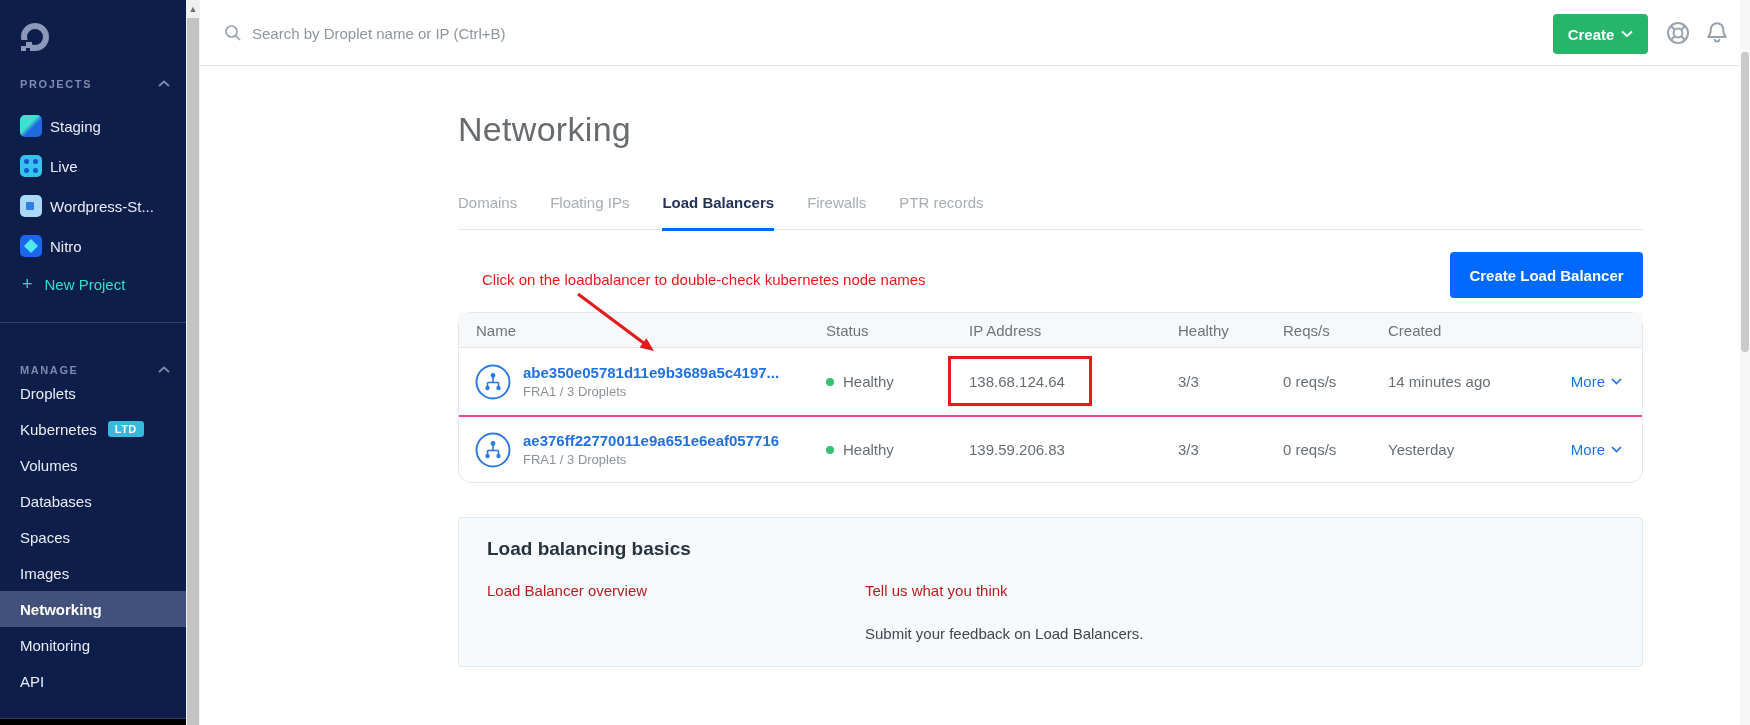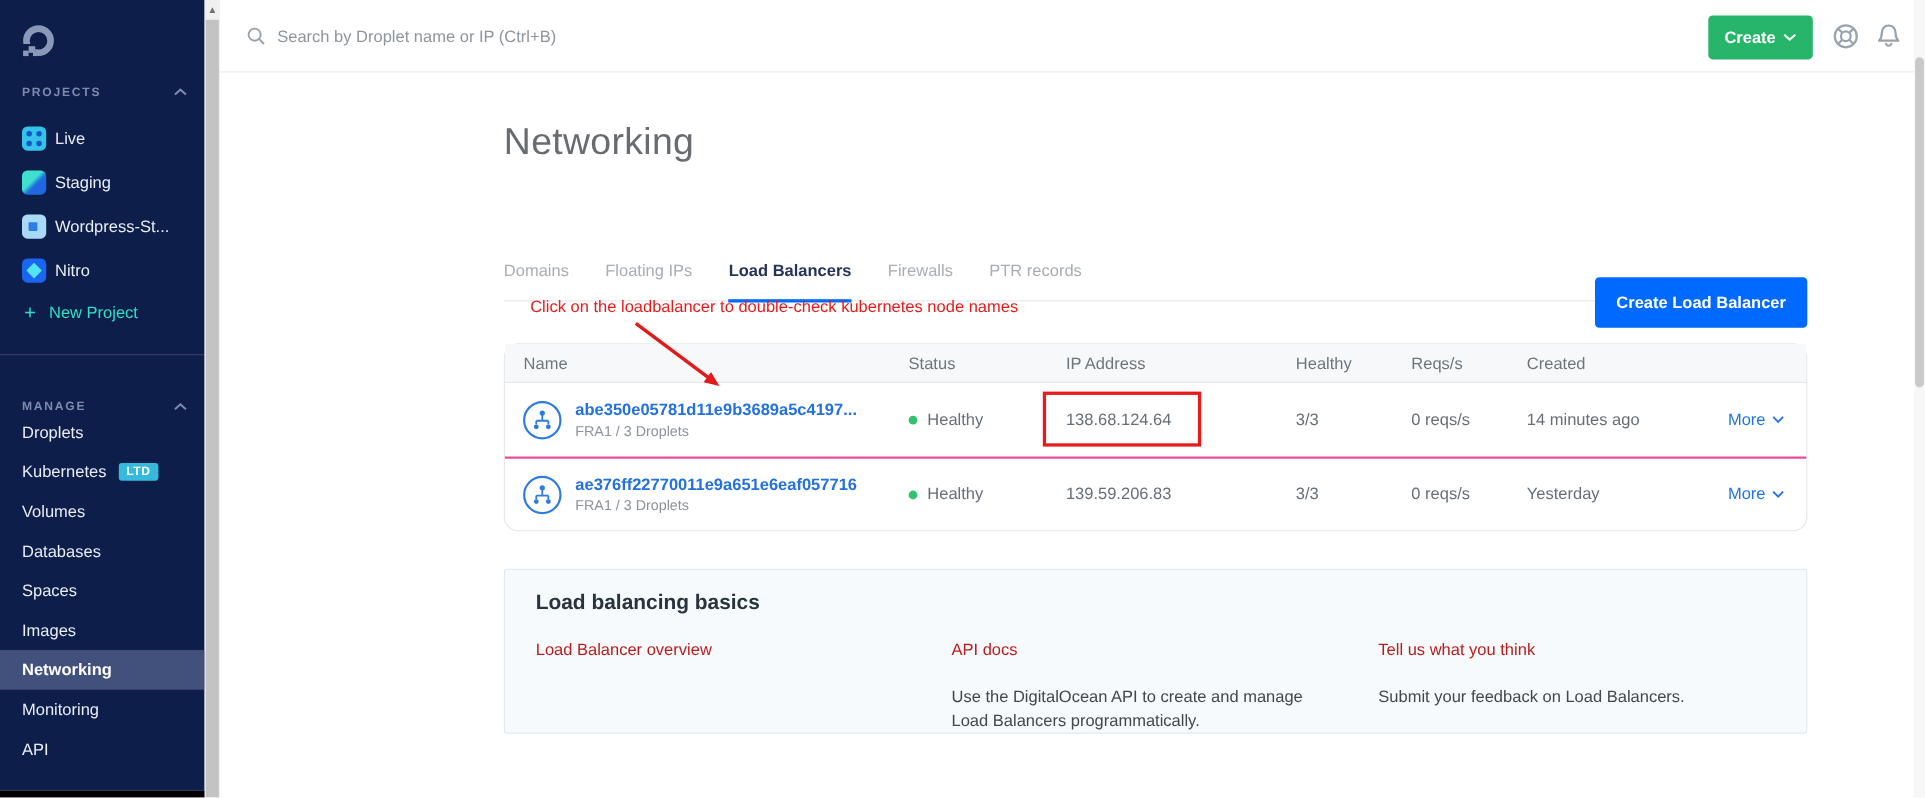--- a/index.html
+++ b/index.html
@@ -53,21 +53,21 @@
                 border:none; border-radius:4px; font-size:15px; font-weight:700; cursor:pointer; display:flex; align-items:center; justify-content:center; gap:7px;
                 font-family:"Liberation Sans",sans-serif; }
   .topbar-icon { position:absolute; top:20px; width:26px; height:26px; cursor:pointer; }
   .help-icon { left:1465px; }
   .bell-icon { left:1504px; }
 
   
   .content { position:absolute; left:200px; top:66px; right:10px; bottom:0; background:#fff; overflow:hidden; }
   .inner { position:absolute; left:258px; top:0; width:1185px; height:659px; }
   .page-title { position:absolute; top:44px; left:0; font-size:34px; font-weight:400; color:#686c6f; letter-spacing:0.3px; }
-  .tabs { position:absolute; top:128px; left:0; width:100%; display:flex; gap:33px; border-bottom:1px solid #e4e7ea;margin-top:44px; }
+  .tabs { position:absolute; top:128px; left:0; width:100%; display:flex; gap:33px; border-bottom:1px solid #e4e7ea; }
   .tab { font-size:15px; color:#a8adb1; padding-bottom:17px; cursor:pointer; }
   .tab.active { color:#24335a; font-weight:700; border-bottom:3px solid var(--accent-blue,#0069ff); margin-bottom:-2px; }
   .annotation-text { position:absolute; top:205px; left:24px; font-size:15px; color:var(--annotation-red,#e81a1a); }
   .clb-btn { position:absolute; top:186px; right:0; width:193px; height:46px; background:var(--accent-blue,#0069ff); color:#fff; border:none;
              border-radius:4px; font-size:15px; font-weight:700; cursor:pointer; font-family:"Liberation Sans",sans-serif; }
 
   
   .lb-table { position:absolute; top:246px; left:0; width:1185px; border:1px solid #e3e7ea; border-radius:13px; background:#fff; }
   .t-head { display:grid; grid-template-columns:367px 143px 209px 105px 105px 173px 1fr; height:35px; align-items:center;
             background:#f7f8f9; border-bottom:1px solid #e3e7ea; color:#6d757c; font-size:15px; }
@@ -114,31 +114,31 @@
 
     <div class="side-header projects">
       <span>PROJECTS</span>
       <svg width="12" height="8" viewBox="0 0 12 8">
         <polyline points="1,6 6,1.5 11,6" fill="none" stroke="#7e8bac" stroke-width="1.8"></polyline>
       </svg>
     </div>
 
     <div class="proj-list">
       <div class="proj-item">
+        <span class="picon staging"></span>
+        <span>Staging</span>
+      </div>
+      <div class="proj-item">
         <span class="picon live">
             <i></i>
             <i></i>
             <i></i>
             <i></i>
           </span>
         <span>Live</span>
-      </div>
-      <div class="proj-item">
-        <span class="picon staging"></span>
-        <span>Staging</span>
       </div>
       <div class="proj-item">
         <span class="picon wordpress">
             <i></i>
           </span>
         <span>Wordpress-St...</span>
       </div>
       <div class="proj-item">
         <span class="picon nitro">
             <i></i>
@@ -330,24 +330,20 @@
         </div>
       </section>
 
       <section class="basics">
         <h2>Load balancing basics</h2>
         <div class="basics-cols">
           <div class="bcol">
             <div class="blink">Load Balancer overview</div>
           </div>
           <div class="bcol">
-            <div class="blink">API docs</div>
-            <div class="btext" style="max-width:330px;">Use the DigitalOcean API to create and manage Load Balancers programmatically.</div>
-          </div>
-          <div class="bcol">
             <div class="blink">Tell us what you think</div>
             <div class="btext">Submit your feedback on Load Balancers.</div>
           </div>
         </div>
       </section>
     </div>
   </main>
 
   <svg class="overlay-svg">
     <line x1="578" y1="294" x2="645" y2="344" stroke="#e11b1b" stroke-width="3.2"></line>

